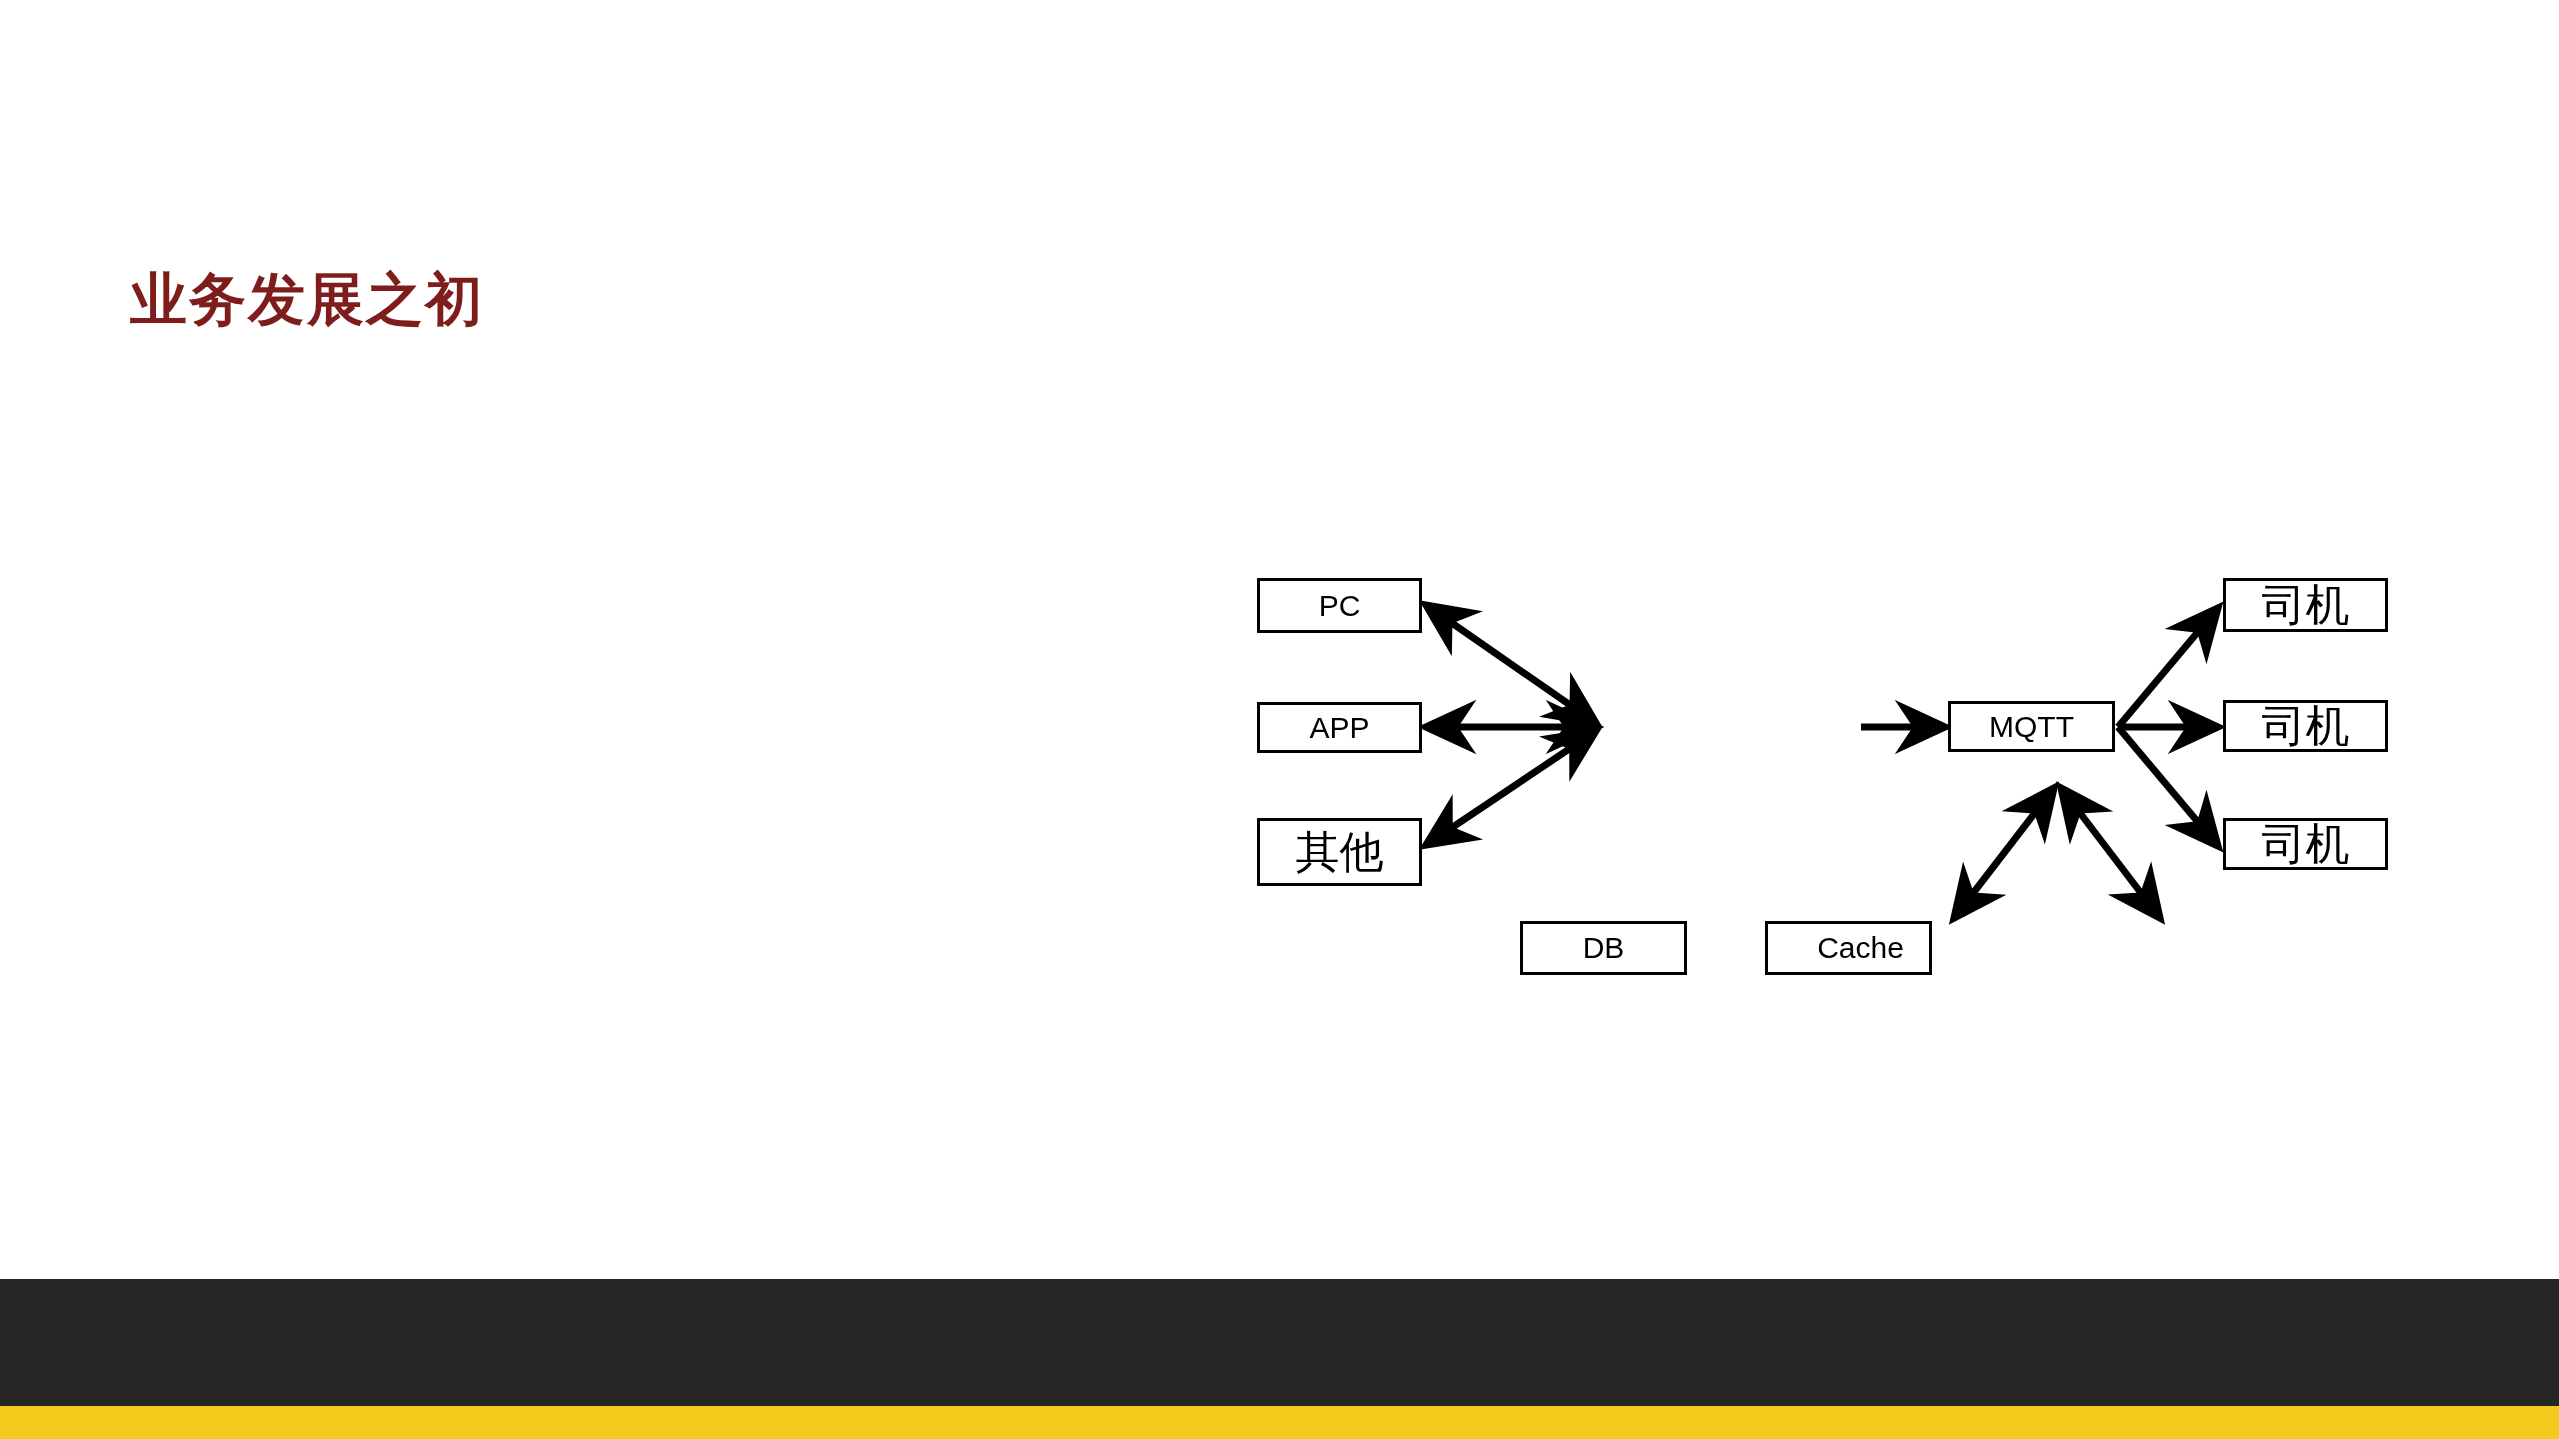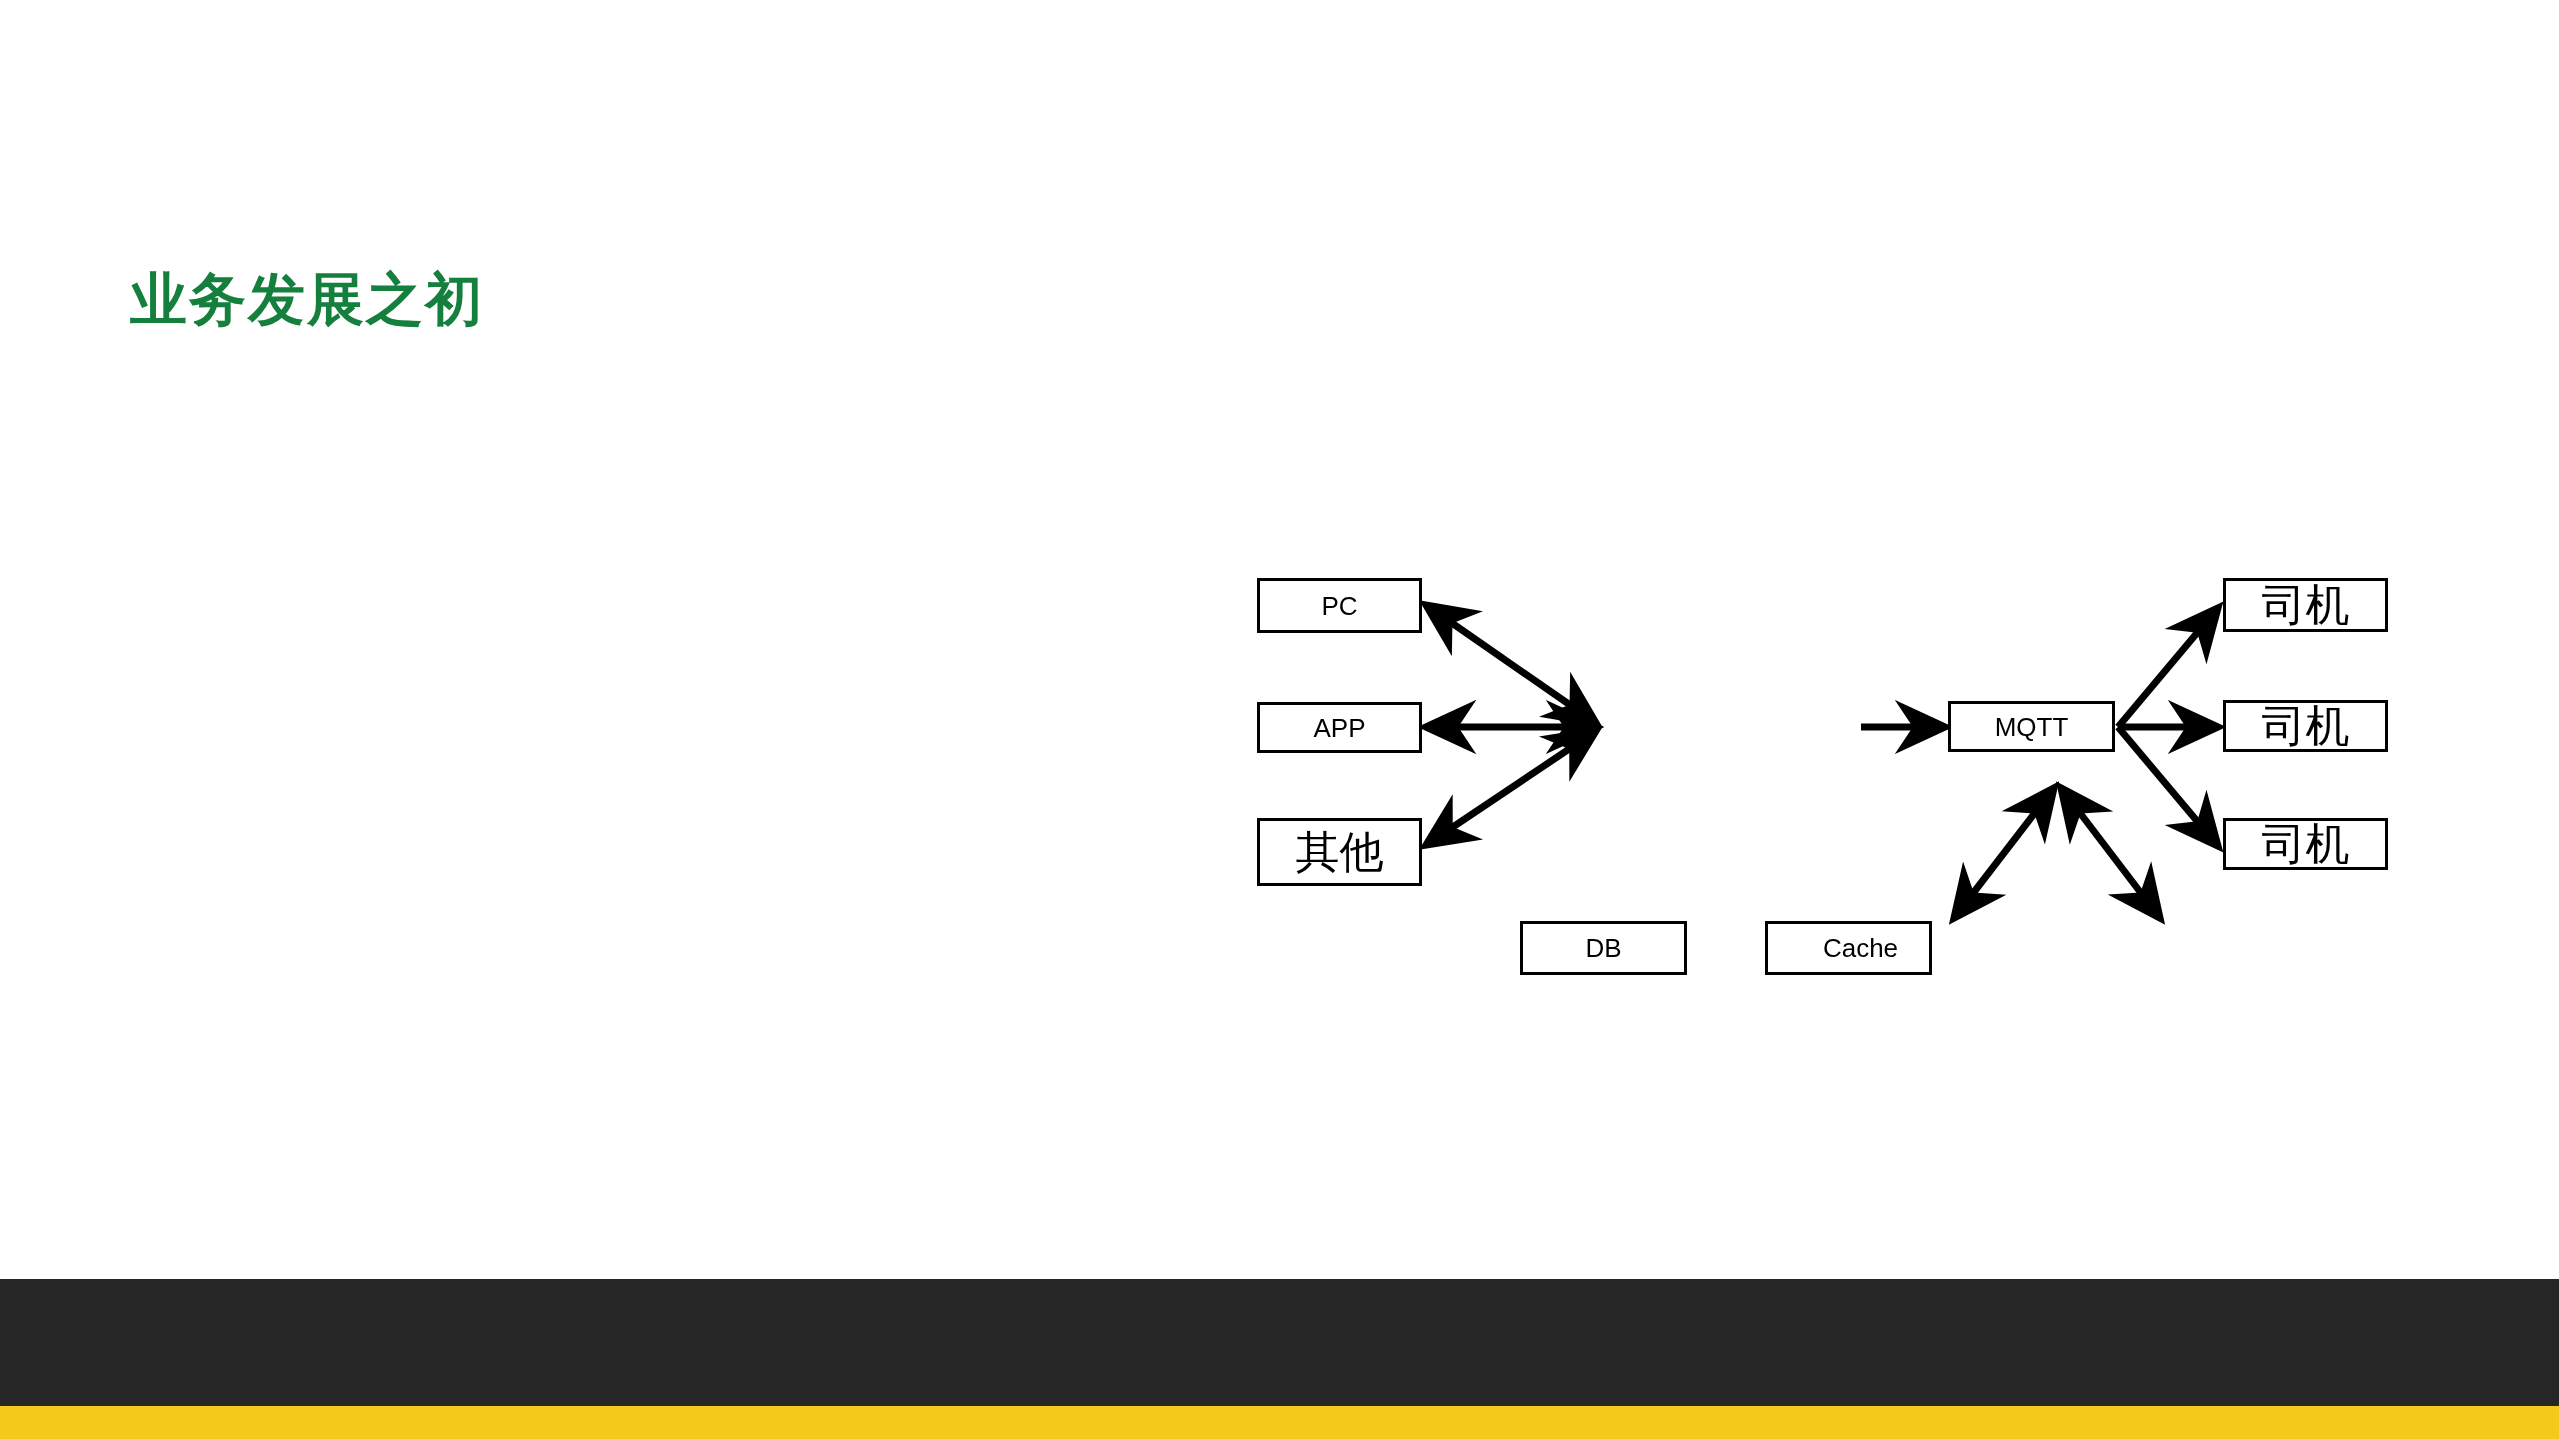--- a/index.html
+++ b/index.html
@@ -26,21 +26,21 @@
 
   
   #slide-title {
     position: absolute;
     left: 130px;
     top: 268px;
     font-size: 57px;
     font-weight: bold;
     letter-spacing: 2px;
     line-height: 1.1;
-    color: #15803d;
+    color: #7f1d1d;
     white-space: nowrap;
   }
 
   
   #body-text {
     position: absolute;
     left: 185px;
     top: 578px;
     width: 930px;
     font-size: 41px;
@@ -66,21 +66,21 @@
     overflow: visible;
   }
   .node {
     position: absolute;
     box-sizing: border-box;
     border: 3px solid #000000;
     background: #ffffff;
     display: flex;
     align-items: center;
     justify-content: center;
-    font-size: 26px;
+    font-size: 30px;
     color: #000000;
     line-height: 1;
     z-index: 2;
   }
   .node.cjk { font-size: 44px; }
   .node.big {
     font-size: 42px;
   }
 
   

